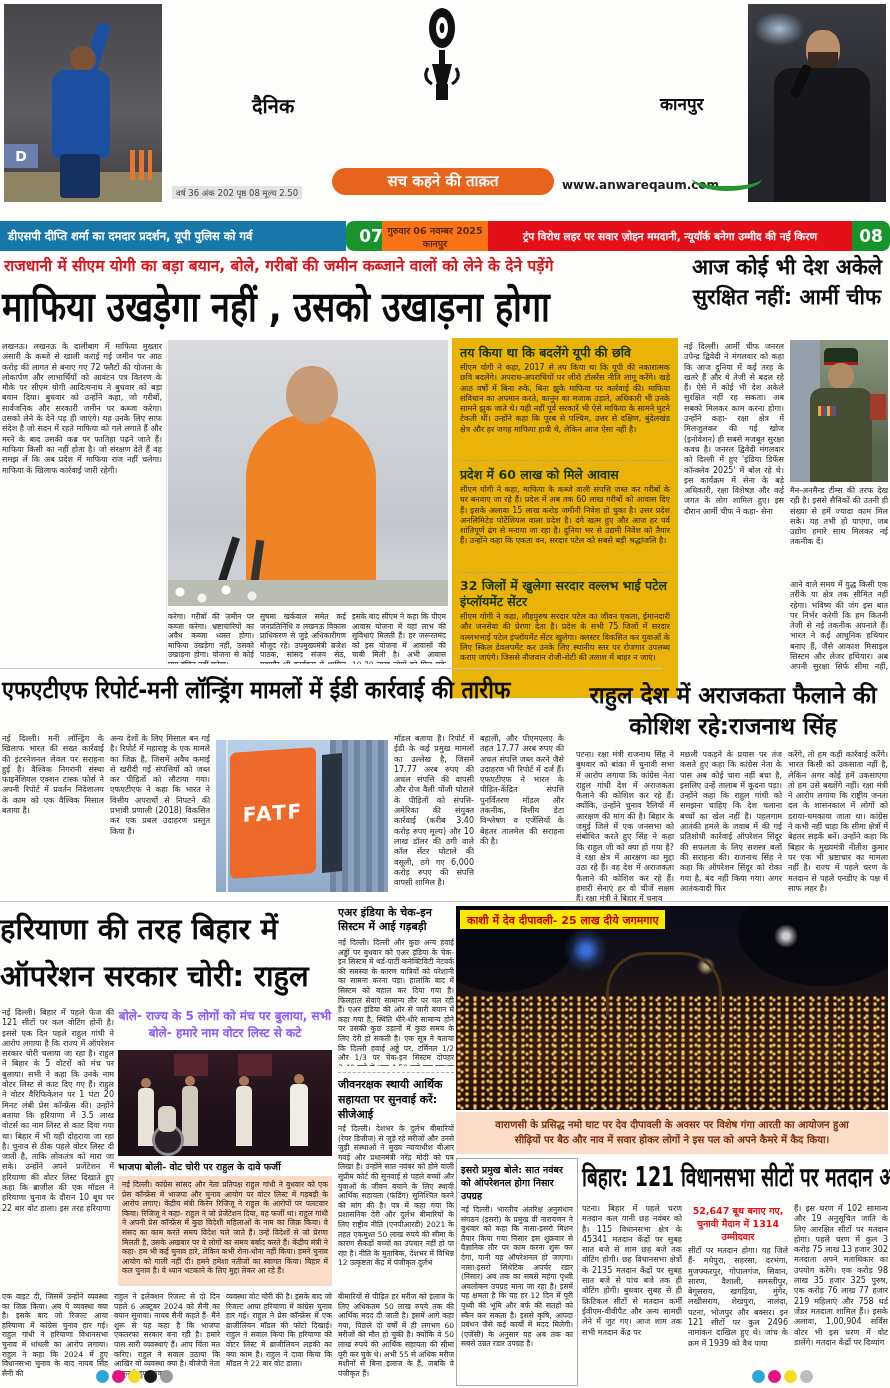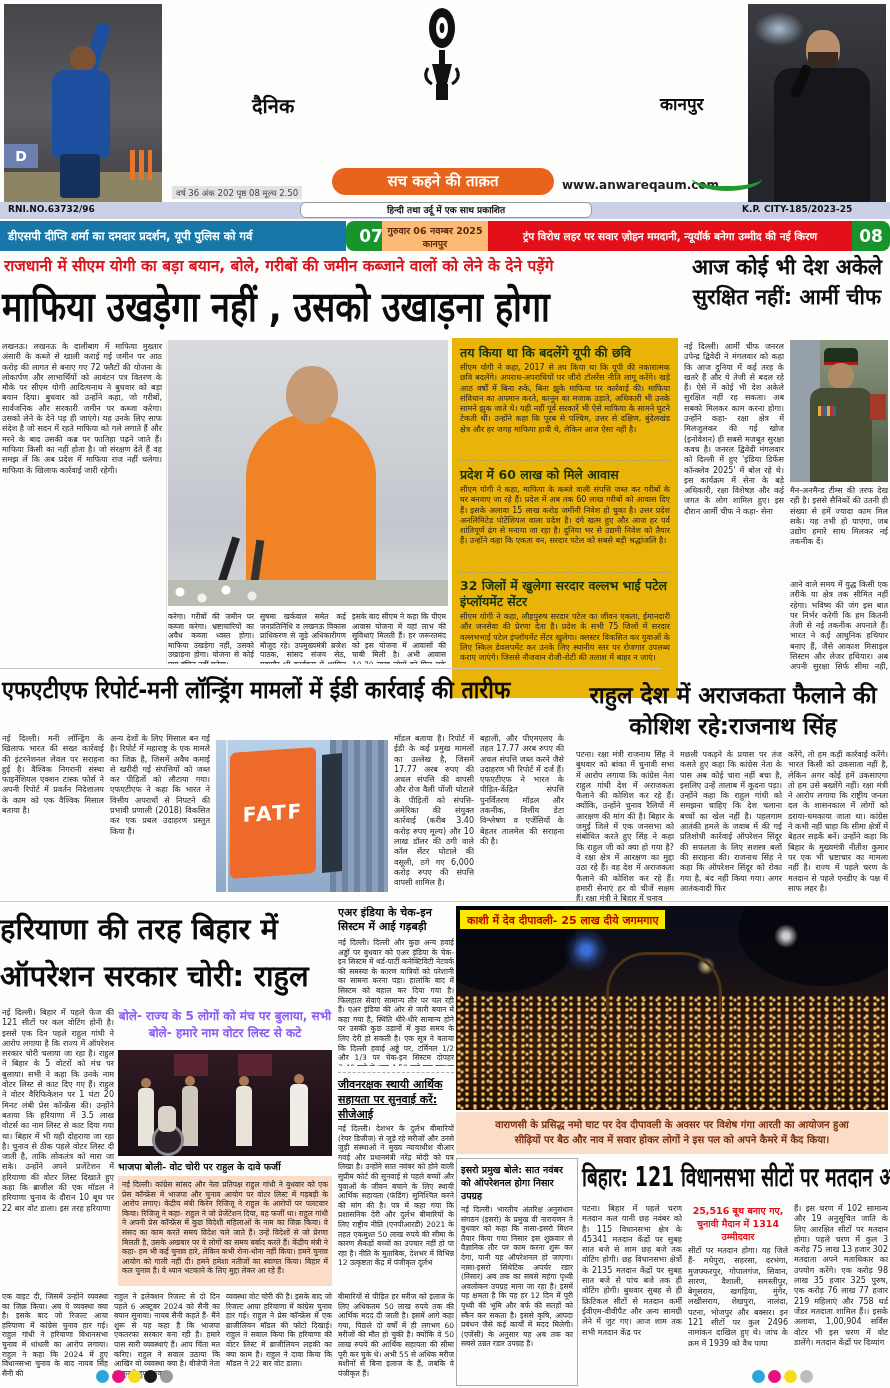--- a/index.html
+++ b/index.html
@@ -46,31 +46,26 @@
     <rect x="22" y="78" width="12" height="16" fill="#111"></rect>
   </svg>
 
   <div class="abs b" style="left:252px;top:92px;font-size:20px;color:#0d0d0d;">दैनिक</div>
   <div class="abs" style="left:660px;top:92px;font-size:17px;font-weight:bold;color:#0d0d0d;">कानपुर</div>
   <div class="abs" style="left:172px;top:186px;font-size:8.5px;color:#444;background:#e3e3e3;padding:1px 4px;">वर्ष 36 अंक 202 पृष्ठ 08 मूल्य 2.50</div>
   <div class="abs" style="left:332px;top:168px;width:222px;height:27px;background:#e8641c;border-radius:14px;color:#fff;font-weight:bold;font-size:15px;line-height:27px;text-align:center;">सच कहने की ताक़त</div>
   <div class="abs b" style="left:562px;top:178px;font-size:12px;color:#222;">www.anwareqaum.com</div>
   <div class="abs" style="left:692px;top:166px;width:70px;height:20px;border-bottom:5px solid #23962e;border-radius:50%;"></div>
 
-  <div class="abs" style="left:0;top:202px;width:890px;height:17px;background:#ccd0e6;">
-    <div class="abs b" style="left:8px;top:2px;font-size:9px;color:#111;">RNI.NO.63732/96</div>
-    <div class="abs b" style="left:300px;top:0px;width:290px;font-size:9px;text-align:center;background:#fff;border:1px solid #999;border-radius:6px;line-height:14px;color:#111;">हिन्दी तथा उर्दू में एक साथ प्रकाशित</div>
-    <div class="abs b" style="left:742px;top:2px;font-size:9px;color:#111;">K.P. CITY-185/2023-25</div>
-  </div>
 
   <div class="abs" style="left:0;top:221px;width:346px;height:30px;background:#1677a8;color:#fff;font-weight:bold;font-size:11.5px;line-height:30px;padding-left:8px;box-sizing:border-box;white-space:nowrap;overflow:hidden;">
     <span>डीएसपी दीप्ति शर्मा का दमदार प्रदर्शन, यूपी पुलिस को गर्व</span>
   </div>
   <div class="abs" style="left:346px;top:221px;width:50px;height:30px;background:#17942c;color:#fff;font-weight:bold;font-size:17px;line-height:30px;text-align:center;border-radius:8px 0 0 8px;">07</div>
-  <div class="abs" style="left:382px;top:221px;width:106px;height:30px;background:#fdba74;color:#5a2a10;font-weight:bold;font-size:9.5px;line-height:13px;text-align:center;padding-top:3px;box-sizing:border-box;">गुरुवार 06 नवम्बर 2025 कानपुर</div>
+  <div class="abs" style="left:382px;top:221px;width:106px;height:30px;background:#f97316;color:#5a2a10;font-weight:bold;font-size:9.5px;line-height:13px;text-align:center;padding-top:3px;box-sizing:border-box;">गुरुवार 06 नवम्बर 2025 कानपुर</div>
   <div class="abs" style="left:488px;top:221px;width:364px;height:30px;background:#e31019;color:#fff;font-weight:bold;font-size:10.5px;line-height:30px;text-align:center;white-space:nowrap;overflow:hidden;">
     <span>ट्रंप विरोध लहर पर सवार ज़ोहन ममदानी, न्यूयॉर्क बनेगा उम्मीद की नई किरण</span>
   </div>
   <div class="abs" style="left:852px;top:221px;width:38px;height:30px;background:#17942c;color:#fff;font-weight:bold;font-size:17px;line-height:30px;text-align:center;border-radius:0 8px 8px 0;">08</div>
 
   <div class="abs b" style="left:4px;top:254px;width:678px;font-size:15.5px;color:#d8151d;white-space:nowrap;overflow:hidden;">राजधानी में सीएम योगी का बड़ा बयान, बोले, गरीबों की जमीन कब्जाने वालों को लेने के देने पड़ेंगे</div>
   <div class="abs b" style="left:2px;top:282px;width:816px;font-size:41px;line-height:50px;color:#0b0b0b;transform:scaleX(0.83);transform-origin:0 0;white-space:nowrap;">माफिया उखड़ेगा नहीं , उसको उखाड़ना होगा</div>
 
   <div class="abs b" style="left:684px;top:252px;width:206px;font-size:21px;line-height:30px;text-align:center;color:#0d0d0d;">आज कोई भी देश अकेले सुरक्षित नहीं: आर्मी चीफ</div>
 
@@ -156,21 +151,21 @@
     <div class="j2" style="height:100px;">नई दिल्ली। कांग्रेस सांसद और नेता प्रतिपक्ष राहुल गांधी ने बुधवार को एक प्रेस कॉन्फ्रेंस में भाजपा और चुनाव आयोग पर वोटर लिस्ट में गड़बड़ी के आरोप लगाए। केंद्रीय मंत्री किरेन रिजिजू ने राहुल के आरोपों पर पलटवार किया। रिजिजू ने कहा- राहुल ने जो प्रेजेंटेशन दिया, वह फर्जी था। राहुल गांधी ने अपनी प्रेस कॉन्फ्रेंस में कुछ विदेशी महिलाओं के नाम का जिक्र किया। वे संसद का काम करते समय विदेश चले जाते हैं। उन्हें विदेशों से जो प्रेरणा मिलती है, उसके अखबार पर वे लोगों का समय बर्बाद करते हैं। केंद्रीय मंत्री ने कहा- हम भी कई चुनाव हारे, लेकिन कभी रोना-धोना नहीं किया। हमने चुनाव आयोग को गाली नहीं दी। हमने हमेशा नतीजों का स्वागत किया। बिहार में कल चुनाव है। वे ध्यान भटकाने के लिए मुद्दा लेकर आ रहे हैं।</div>
   </div>
 
   <div class="abs j2" style="left:2px;top:1292px;width:106px;height:92px;">एक वाइट दी, जिसमें उन्होंने व्यवस्था का जिक्र किया। अब ये व्यवस्था क्या है। इसके बाद जो रिजल्ट आया हरियाणा में कांग्रेस चुनाव हार गई। राहुल गांधी ने हरियाणा विधानसभा चुनाव में धांधली का आरोप लगाया। राहुल ने कहा कि 2024 में हुए विधानसभा चुनाव के बाद नायब सिंह सैनी की</div>
   <div class="abs j2" style="left:114px;top:1292px;width:106px;height:92px;">राहुल ने इलेक्शन रिजल्ट से दो दिन पहले 6 अक्टूबर 2024 को सैनी का बयान सुनाया। नायब सैनी कहते हैं- मैंने शुरू से यह कहा है कि भाजपा एकतरफा सरकार बना रही है। हमारे पास सारी व्यवस्थाएं हैं। आप चिंता मत करिए। राहुल ने सवाल उठाया कि आखिर वो व्यवस्था क्या है। बीजेपी नेता मुस्कुराते हुए सरकार</div>
   <div class="abs j2" style="left:226px;top:1292px;width:106px;height:92px;">व्यवस्था वोट चोरी की है। इसके बाद जो रिजल्ट आया हरियाणा में कांग्रेस चुनाव हार गई। राहुल ने प्रेस कॉन्फ्रेंस में एक ब्राजीलियन मॉडल की फोटो दिखाई। राहुल ने सवाल किया कि हरियाणा की वोटर लिस्ट में ब्राजीलियन लड़की का क्या काम है। राहुल ने दावा किया कि मॉडल ने 22 बार वोट डाला।</div>
 
   <div class="abs b" style="left:338px;top:906px;width:116px;font-size:11px;line-height:14px;color:#0b0b0b;">एअर इंडिया के चेक-इन सिस्टम में आई गड़बड़ी</div>
   <div class="abs j2" style="left:338px;top:938px;width:116px;height:128px;">नई दिल्ली। दिल्ली और कुछ अन्य हवाई अड्डों पर बुधवार को एअर इंडिया के चेक-इन सिस्टम में थर्ड-पार्टी कनेक्टिविटी नेटवर्क की समस्या के कारण यात्रियों को परेशानी का सामना करना पड़ा। हालांकि बाद में सिस्टम को बहाल कर दिया गया है। फिलहाल सेवाएं सामान्य तौर पर चल रही हैं। एअर इंडिया की ओर से जारी बयान में कहा गया है, स्थिति धीरे-धीरे सामान्य होने पर उसकी कुछ उड़ानों में कुछ समय के लिए देरी हो सकती है। एक सूत्र ने बताया कि दिल्ली हवाई अड्डे पर, टर्मिनल 1/2 और 1/3 पर चेक-इन सिस्टम दोपहर 3.40 बजे से शाम 4.50 बजे तक लगभग 70 मिनट तक बंद रहा।</div>
 
-  <div class="abs b" style="left:338px;top:1072px;width:116px;font-size:11px;line-height:15px;color:#0b0b0b;border-top:1px dashed #aaa;padding-top:4px;text-decoration:underline;">जीवनरक्षक स्थायी आर्थिक सहायता पर सुनवाई करें: सीजेआई</div>
+  <div class="abs b" style="left:338px;top:1072px;width:116px;font-size:11px;line-height:15px;color:#0b0b0b;border-top:1px dashed #aaa;padding-top:4px;">जीवनरक्षक स्थायी आर्थिक सहायता पर सुनवाई करें: सीजेआई</div>
   <div class="abs j2" style="left:338px;top:1124px;width:116px;height:162px;">नई दिल्ली। देशभर के दुर्लभ बीमारियों (रेयर डिजीज) से जुड़े रहे मरीजों और उनसे जुड़ी संस्थाओं ने मुख्य न्यायाधीश बीआर गवई और प्रधानमंत्री नरेंद्र मोदी को पत्र लिखा है। उन्होंने सात नवंबर को होने वाली सुप्रीम कोर्ट की सुनवाई से पहले बच्चों और युवाओं के जीवन बचाने के लिए स्थायी आर्थिक सहायता (फंडिंग) सुनिश्चित करने की मांग की है। पत्र में कहा गया कि प्रशासनिक देरी और दुर्लभ बीमारियों के लिए राष्ट्रीय नीति (एनपीआरडी) 2021 के तहत एकमुश्त 50 लाख रुपये की सीमा के कारण सैकड़ों बच्चों का उपचार नहीं हो पा रहा है। नीति के मुताबिक, देशभर में विभिन्न 12 उत्कृष्टता केंद्र में पंजीकृत दुर्लभ</div>
   <div class="abs j2" style="left:338px;top:1292px;width:116px;height:92px;">बीमारियों से पीड़ित हर मरीज को इलाज के लिए अधिकतम 50 लाख रुपये तक की आर्थिक मदद दी जाती है। इसमें आगे कहा गया, पिछले दो वर्षों में ही लगभग 60 मरीजों की मौत हो चुकी है। क्योंकि वे 50 लाख रुपये की आर्थिक सहायता की सीमा पूरी कर चुके थे। अभी 55 से अधिक मरीज मशीनों से बिना इलाज के हैं, जबकि वे पंजीकृत हैं।</div>
 
   <div class="abs photo" style="left:456px;top:906px;width:432px;height:204px;background:linear-gradient(180deg,#090c18 0%,#131019 28%,#241710 52%,#35200f 72%,#1d1006 100%);">
     <div class="abs" style="left:-30px;top:-24px;width:150px;height:110px;background:#05060c;border-radius:50%;opacity:.8;"></div>
     <div class="abs" style="right:-20px;top:-30px;width:170px;height:110px;background:#05060c;border-radius:50%;opacity:.8;"></div>
     <div class="abs" style="left:0;top:0;width:100%;height:60%;background:radial-gradient(circle 22px at 130px 44px,#3a6fd8 4px,rgba(58,111,216,.25) 14px,transparent 22px),radial-gradient(circle 14px at 330px 30px,rgba(255,255,255,.8) 3px,transparent 12px),radial-gradient(circle 10px at 250px 60px,rgba(255,230,160,.7) 2px,transparent 9px);"></div>
     <div class="abs" style="left:0;bottom:0;width:100%;height:56%;background-image:radial-gradient(circle at 3px 2px,rgba(255,196,96,.95) 1.1px,rgba(255,140,40,.35) 2px,transparent 2.6px),radial-gradient(circle at 6px 4px,rgba(255,220,140,.8) 1px,transparent 2.2px);background-size:8px 6px,13px 9px;"></div>
     <div class="abs" style="left:150px;top:46px;width:110px;height:60px;border:3px solid #4a3418;border-bottom:none;border-radius:40px 40px 0 0;"></div>
   </div>
@@ -178,21 +173,21 @@
   <div class="abs b" style="left:456px;top:1112px;width:432px;height:42px;background:#fbdcc8;color:#7a330e;font-size:10px;line-height:15px;text-align:center;padding:5px 26px;box-sizing:border-box;">वाराणसी के प्रसिद्ध नमो घाट पर देव दीपावली के अवसर पर विशेष गंगा आरती का आयोजन हुआ सीढ़ियों पर बैठ और नाव में सवार होकर लोगों ने इस पल को अपने कैमरे में कैद किया।</div>
 
   <div class="abs" style="left:456px;top:1158px;width:122px;height:228px;border:1px solid #aaa;padding:4px;box-sizing:border-box;overflow:hidden;">
     <div class="b" style="font-size:9.5px;line-height:13px;color:#0b0b0b;margin-bottom:3px;">इसरो प्रमुख बोले: सात नवंबर को ऑपरेशनल होगा निसार उपग्रह</div>
     <div class="j2" style="height:168px;">नई दिल्ली। भारतीय अंतरिक्ष अनुसंधान संगठन (इसरो) के प्रमुख वी नारायणन ने बुधवार को कहा कि नासा-इसरो मिशन तैयार किया गया निसार इस शुक्रवार से वैज्ञानिक तौर पर काम करना शुरू कर देगा, यानी यह ऑपरेशनल हो जाएगा। नासा-इसरो सिंथेटिक अपर्चर रडार (निसार) अब तक का सबसे महंगा पृथ्वी अवलोकन उपग्रह माना जा रहा है। इसमें यह क्षमता है कि यह हर 12 दिन में पूरी पृथ्वी की भूमि और बर्फ की सतहों को स्कैन कर सकता है। इससे कृषि, आपदा प्रबंधन जैसे कई कार्यों में मदद मिलेगी। (एजेंसी) के अनुसार यह अब तक का सबसे उन्नत रडार उपग्रह है।</div>
   </div>
 
   <div class="abs b" style="left:582px;top:1158px;width:424px;font-size:26px;color:#0b0b0b;transform:scaleX(0.73);transform-origin:0 0;white-space:nowrap;">बिहार: 121 विधानसभा सीटों पर मतदान आज</div>
   <div class="abs j" style="left:582px;top:1204px;width:100px;height:182px;">पटना। बिहार में पहले चरण मतदान कल यानी छह नवंबर को है। 115 विधानसभा क्षेत्र के 45341 मतदान केंद्रों पर सुबह सात बजे से शाम छह बजे तक वोटिंग होगी। छह विधानसभा क्षेत्रों के 2135 मतदान केंद्रों पर सुबह सात बजे से पांच बजे तक ही वोटिंग होगी। बुधवार सुबह से ही क्रिटिकल सीटों से मतदान कर्मी ईवीएम-वीवीपैट और अन्य सामग्री लेने में जुट गए। आज शाम तक सभी मतदान केंद्र पर</div>
   <div class="abs" style="left:688px;top:1204px;width:100px;height:182px;overflow:hidden;">
-    <div class="b" style="font-size:9.5px;line-height:13px;color:#e3111b;text-align:center;margin-bottom:3px;">25,516 बूथ बनाए गए, चुनावी मैदान में 1314 उम्मीदवार</div>
+    <div class="b" style="font-size:9.5px;line-height:13px;color:#e3111b;text-align:center;margin-bottom:3px;">52,647 बूथ बनाए गए, चुनावी मैदान में 1314 उम्मीदवार</div>
     <div class="j" style="height:138px;">सीटों पर मतदान होगा। यह जिले हैं- मधेपुरा, सहरसा, दरभंगा, मुजफ्फरपुर, गोपालगंज, सिवान, सारण, वैशाली, समस्तीपुर, बेगूसराय, खगड़िया, मुंगेर, लखीसराय, शेखपुरा, नालंदा, पटना, भोजपुर और बक्सर। इन 121 सीटों पर कुल 2496 नामांकन दाखिल हुए थे। जांच के क्रम में 1939 को वैध पाया</div>
   </div>
   <div class="abs j" style="left:794px;top:1204px;width:94px;height:182px;">हैं। इस चरण में 102 सामान्य और 19 अनुसूचित जाति के लिए आरक्षित सीटों पर मतदान होगा। पहले चरण में कुल 3 करोड़ 75 लाख 13 हजार 302 मतदाता अपने मताधिकार का उपयोग करेंगे। एक करोड़ 98 लाख 35 हजार 325 पुरुष, एक करोड़ 76 लाख 77 हजार 219 महिलाएं और 758 थर्ड जेंडर मतदाता शामिल हैं।। इसके अलावा, 1,00,904 सर्विस वोटर भी इस चरण में वोट डालेंगे। मतदान केंद्रों पर दिव्यांग</div>
 
   <div class="abs" style="left:96px;top:1368px;">
     <span class="dot" style="background:#2aa6dc;"></span><span class="dot" style="background:#e6127d;"></span><span class="dot" style="background:#f2dc1e;"></span><span class="dot" style="background:#1a1a1a;"></span><span class="dot" style="background:#9a9a9a;"></span>
   </div>
   <div class="abs" style="left:752px;top:1368px;">
     <span class="dot" style="background:#2aa6dc;"></span><span class="dot" style="background:#e6127d;"></span><span class="dot" style="background:#f2dc1e;"></span><span class="dot" style="background:#bdbdbd;"></span>
   </div>

